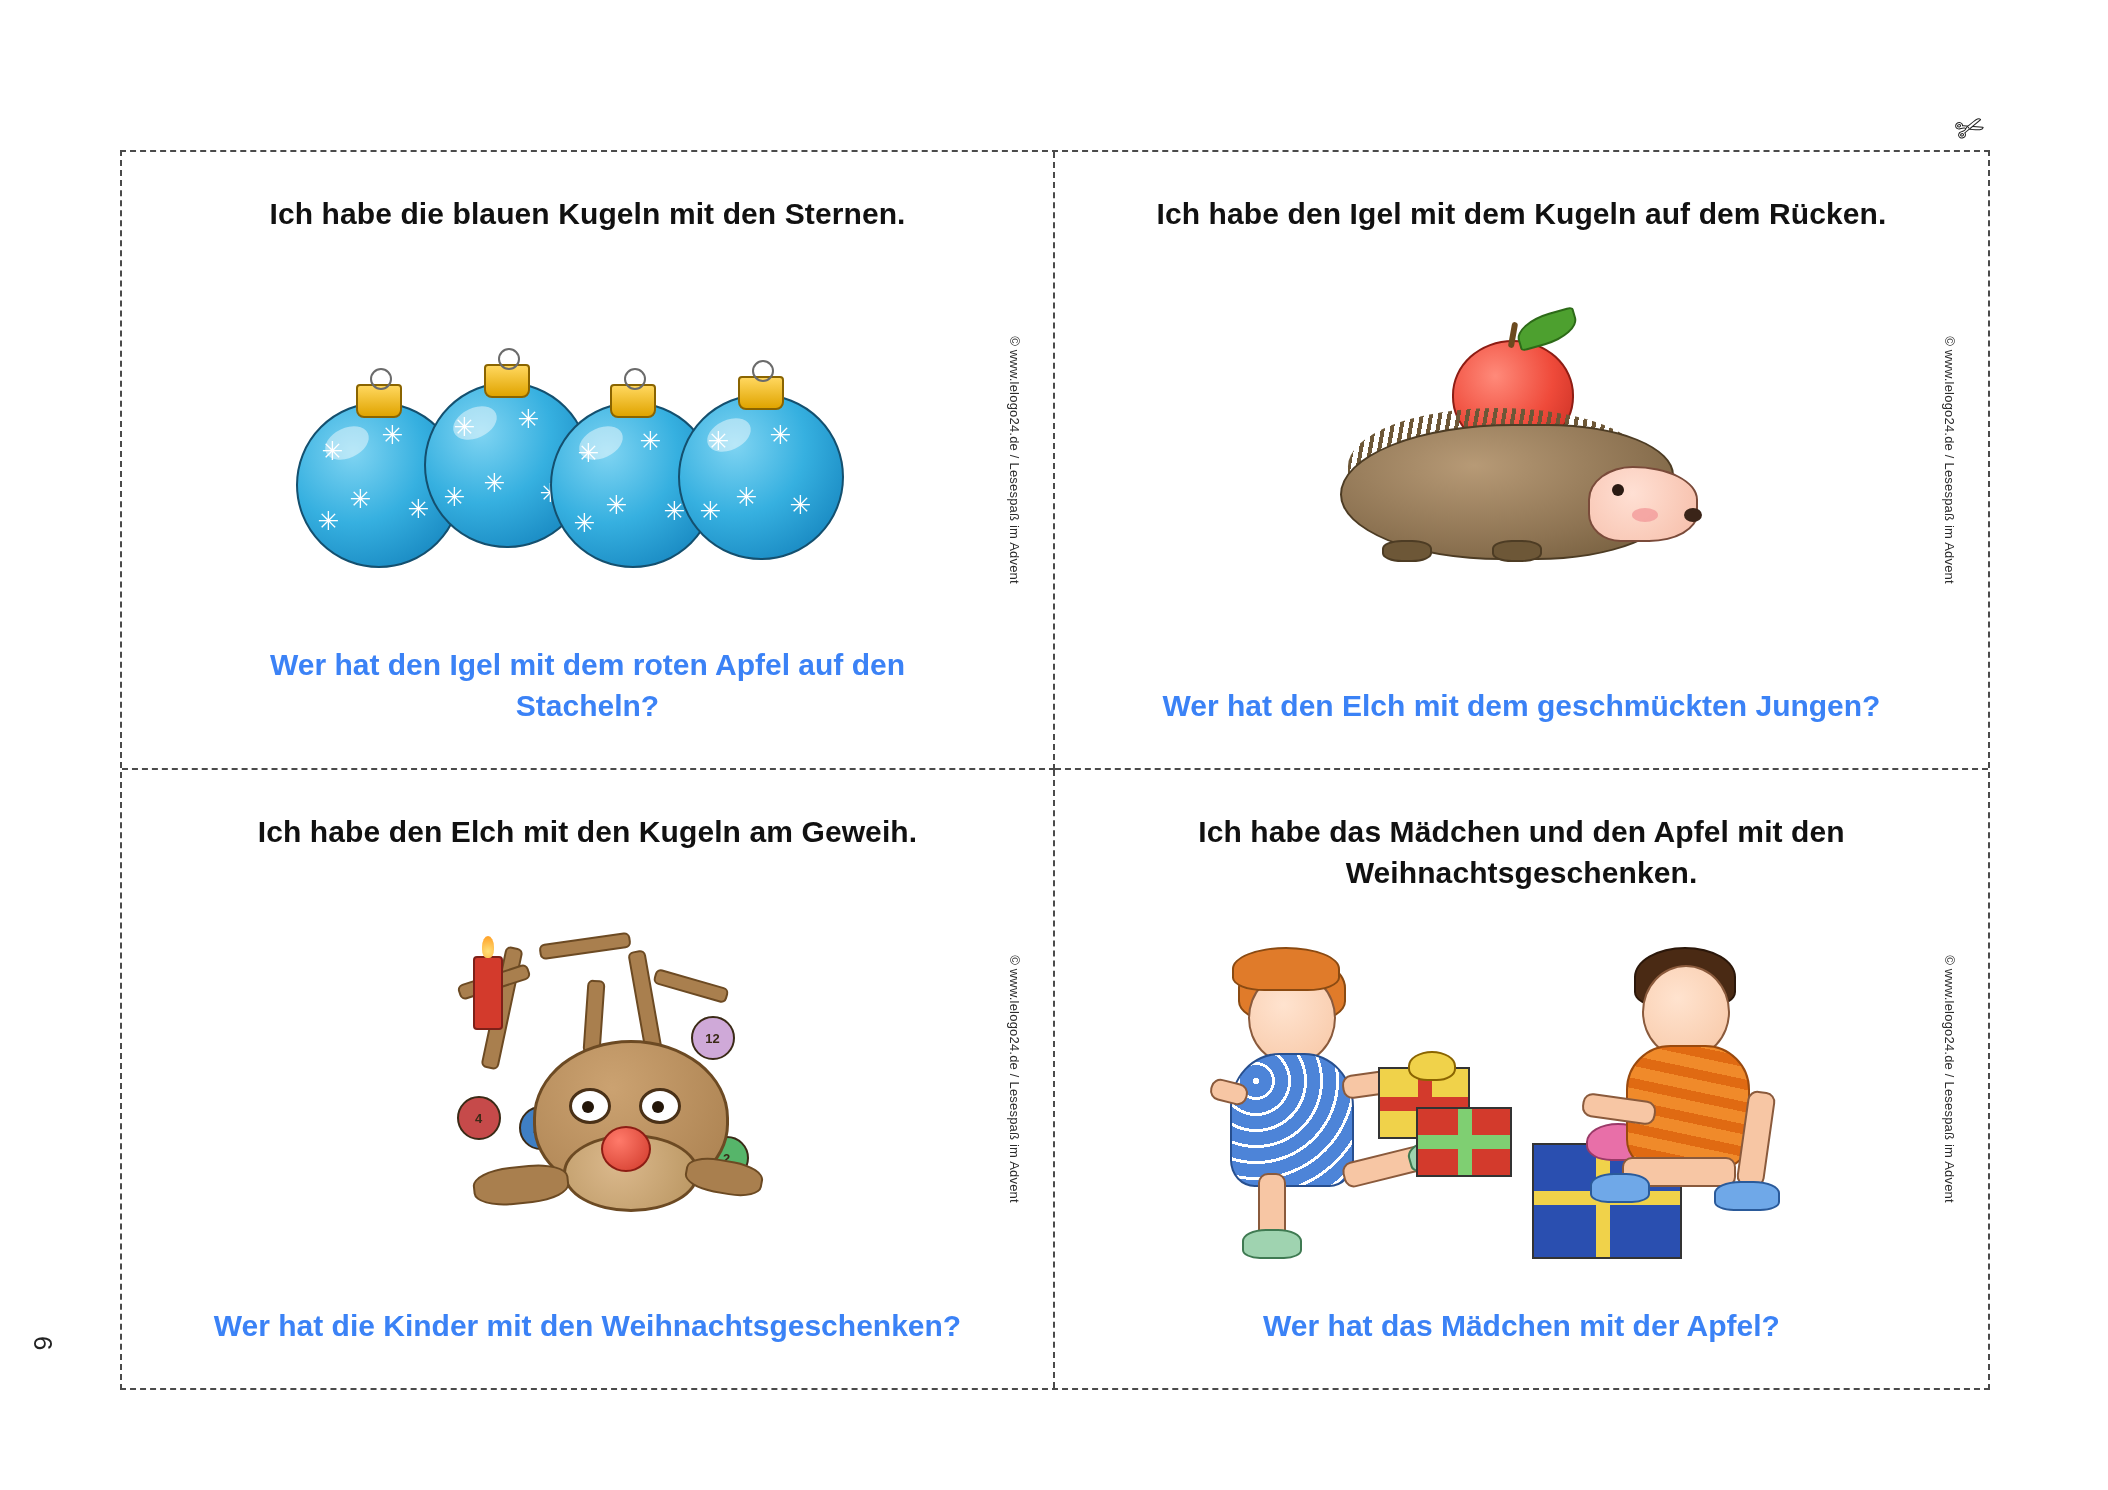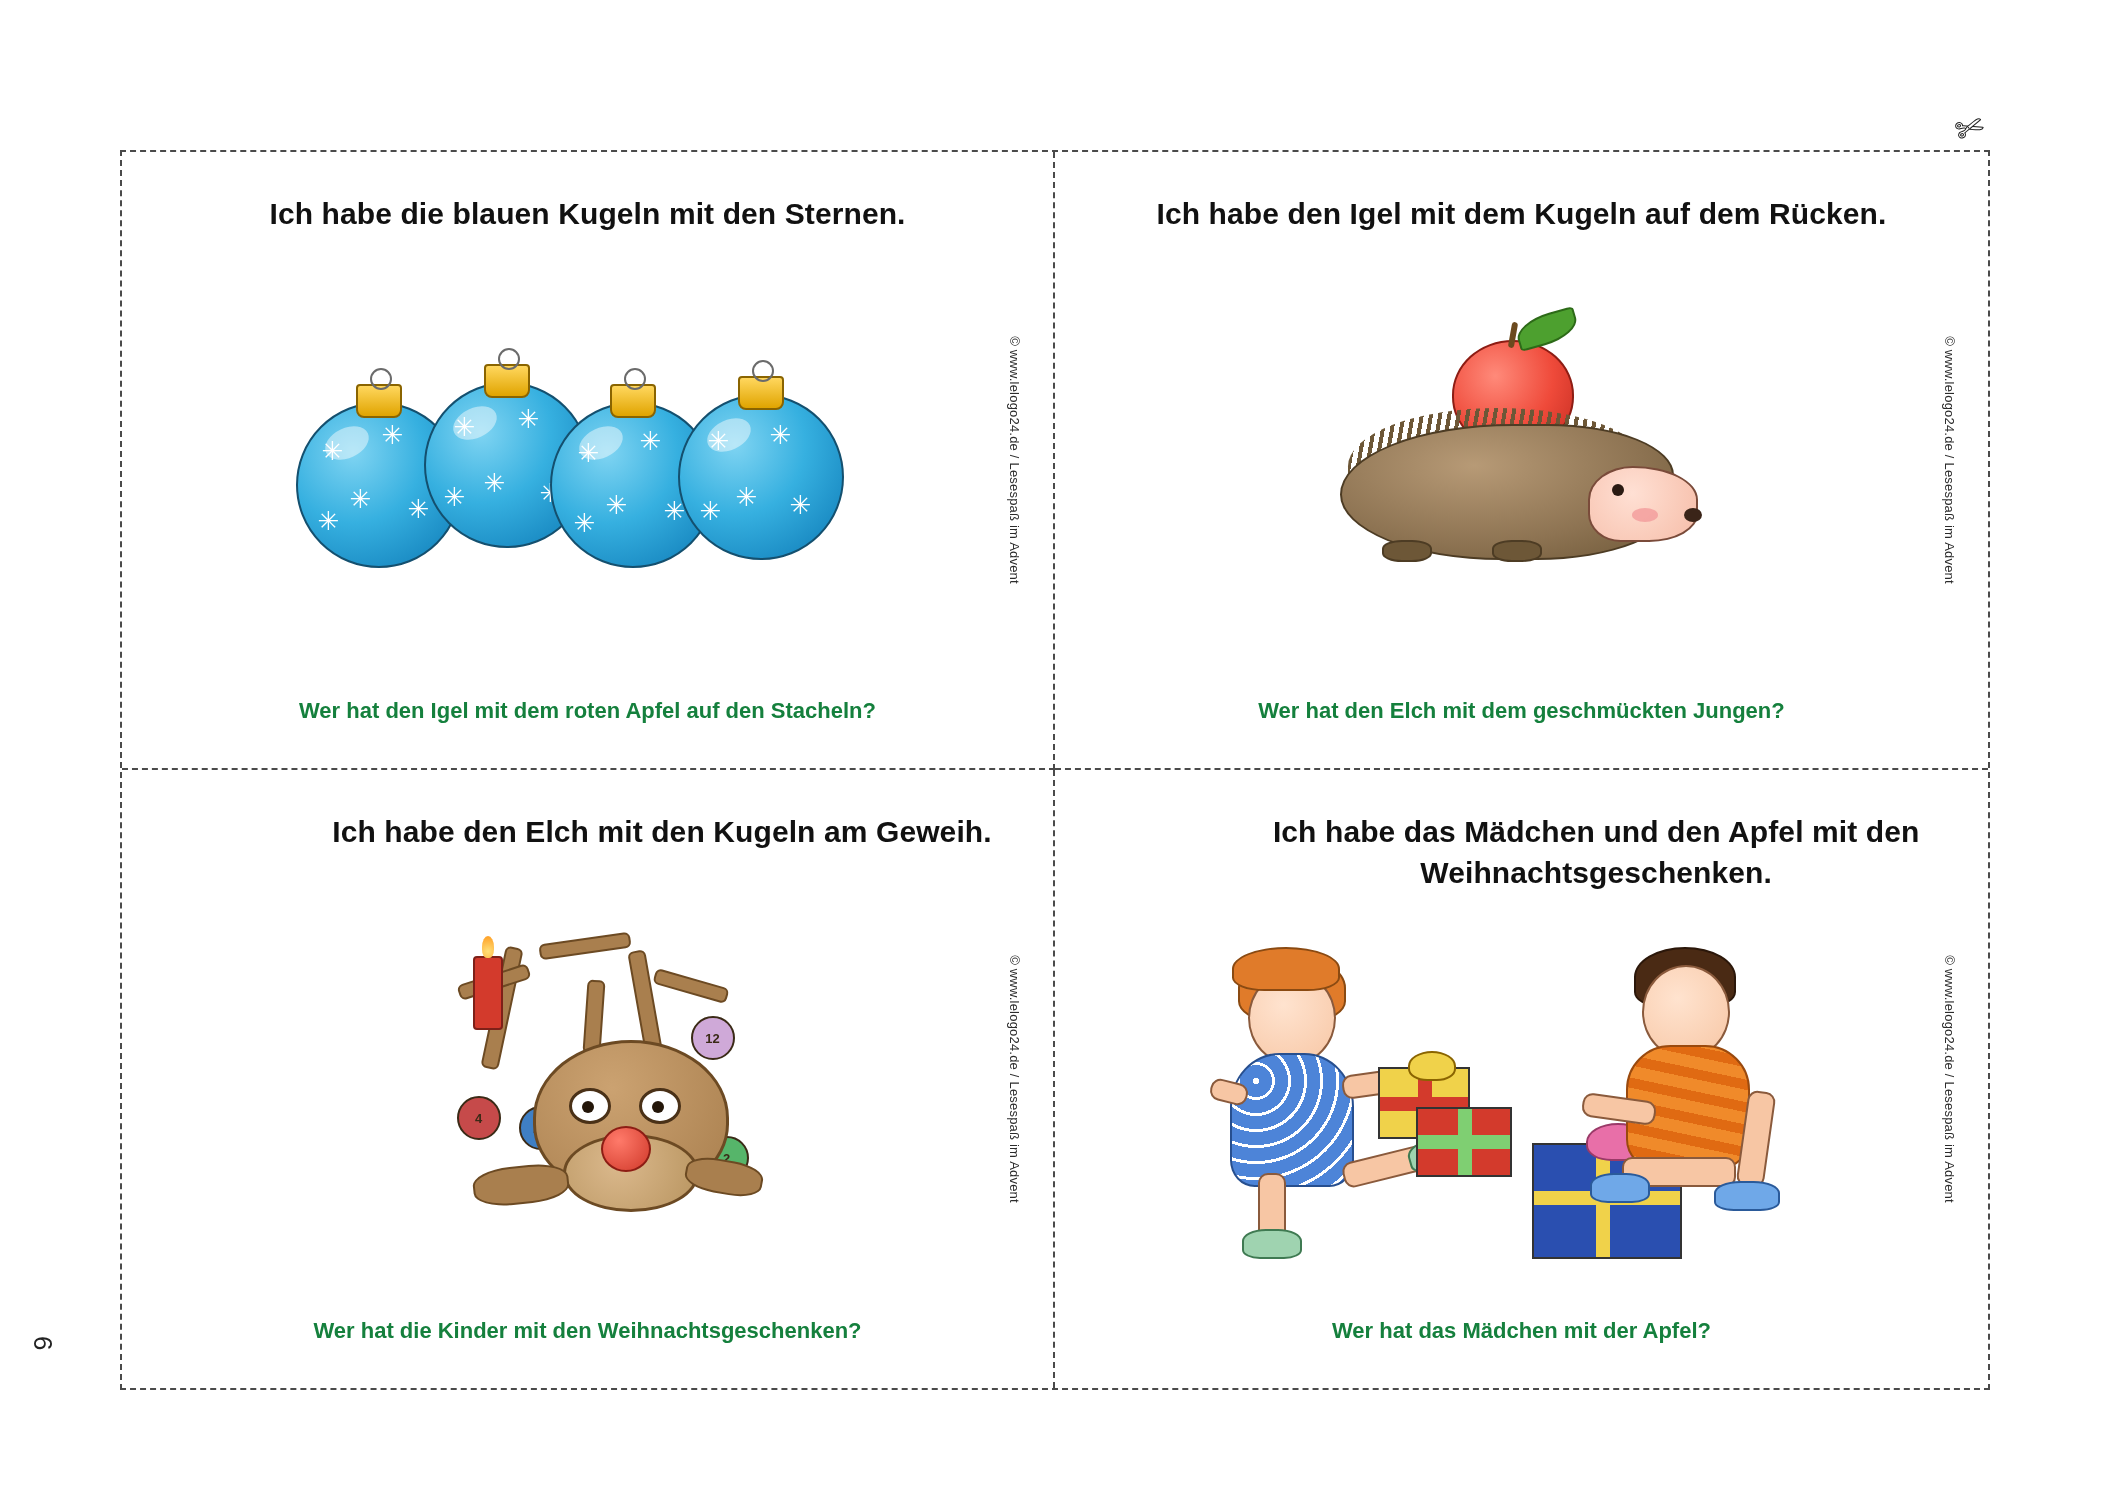--- a/index.html
+++ b/index.html
@@ -37,41 +37,41 @@
     position: relative;
     box-sizing: border-box;
     border-right: 2px dashed #4a4a4a;
     border-bottom: 2px dashed #4a4a4a;
     overflow: hidden;
     display: flex;
     flex-direction: column;
     align-items: center;
   }
   .cell.col2 { border-right: none; }
-  .cell.row2 { border-bottom: none; align-items: flex-end; }
+  .cell.row2 { border-bottom: none; }
 
   .statement {
     margin-top: 42px;
     width: 84%;
     text-align: center;
     font-size: 30px;
     font-weight: bold;
     color: #111;
     line-height: 1.35;
     letter-spacing: 0.1px;
   }
   .question {
     position: absolute;
     bottom: 42px;
     width: 84%;
     left: 8%;
     text-align: center;
-    font-size: 22px;
+    font-size: 30px;
     font-weight: bold;
-    color: #15803d;
+    color: #3b82f6;
     line-height: 1.35;
   }
   .art {
     flex: 1;
     width: 100%;
     display: flex;
     align-items: center;
     justify-content: center;
     padding-bottom: 70px;
     box-sizing: border-box;

